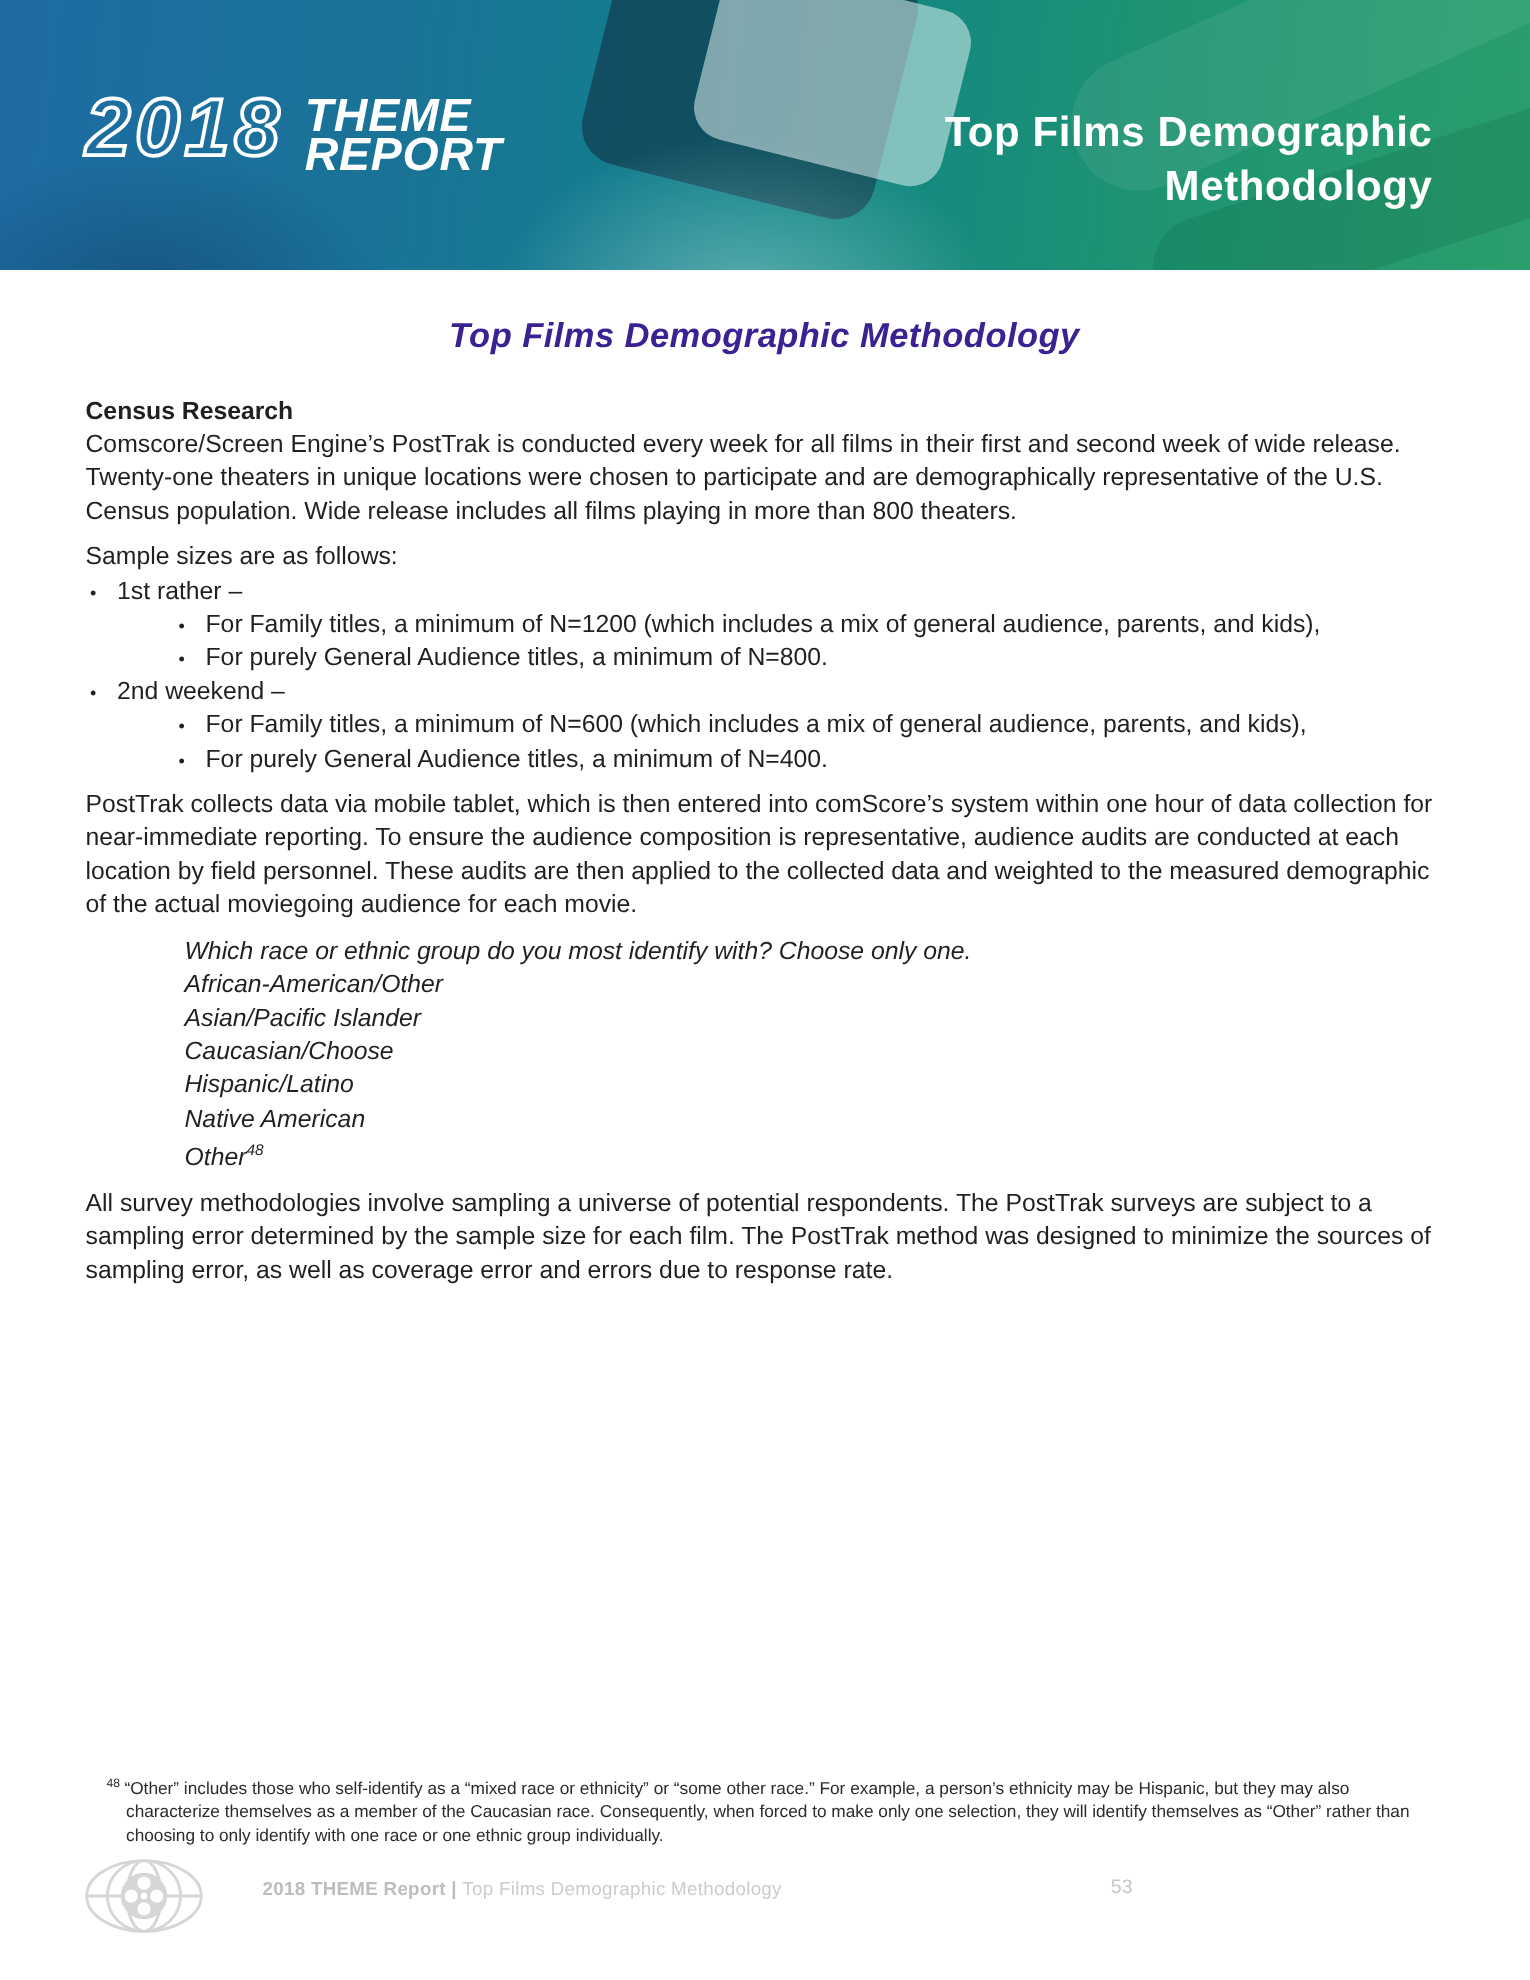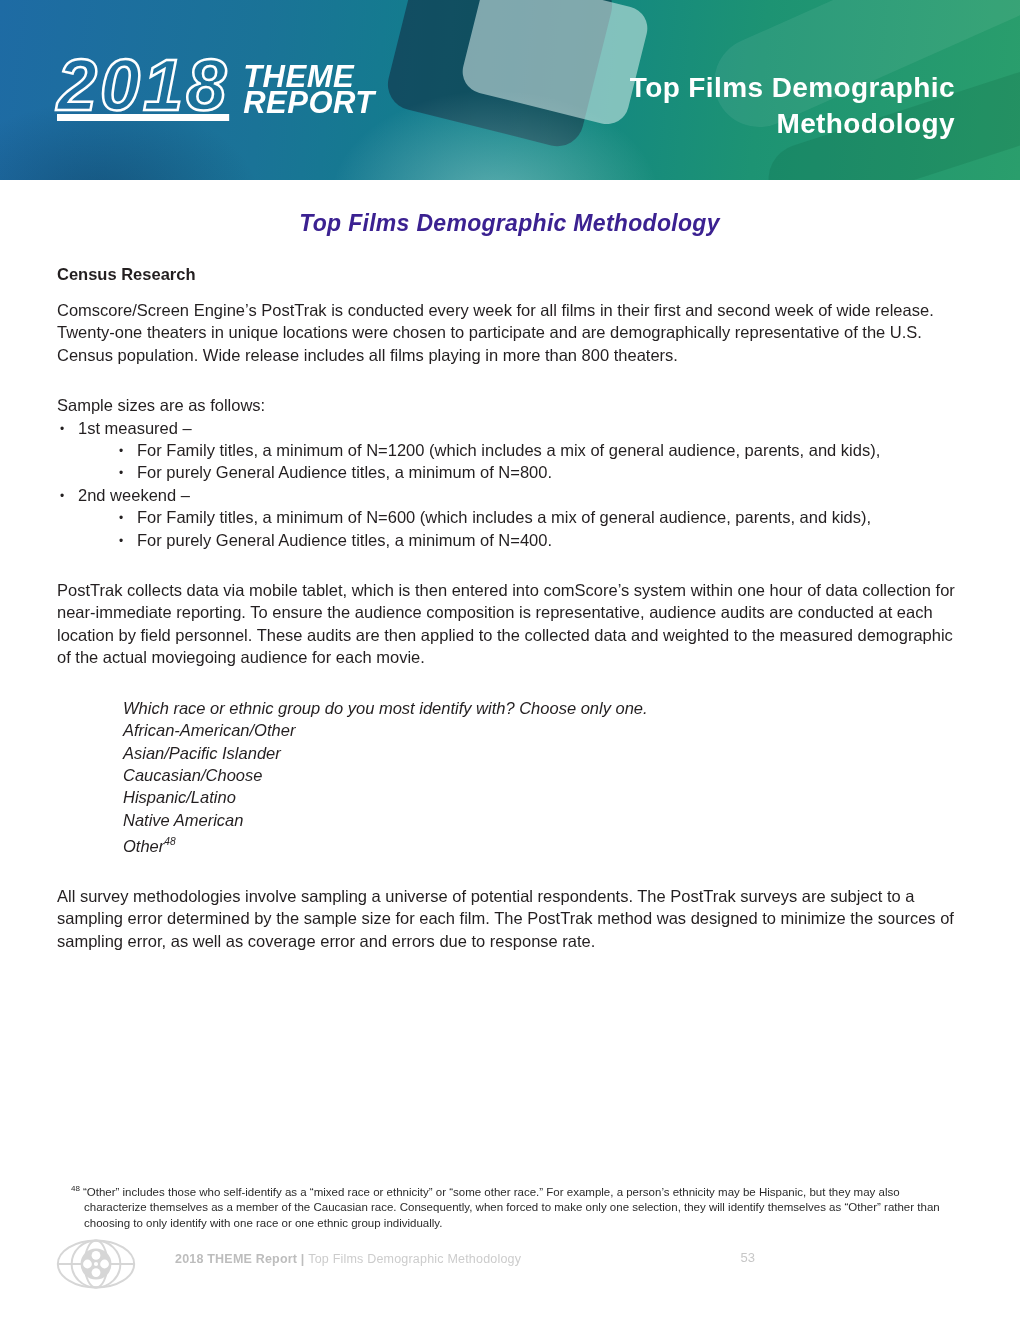--- a/index.html
+++ b/index.html
@@ -35,41 +35,41 @@
     left:700px; top:-30px; width:420px; height:90px; transform:rotate(-24deg);
     background:rgba(255,255,255,.07); border-radius:50px;
   }
   .ph-right-streak2 {
     left:760px; top:90px; width:420px; height:70px; transform:rotate(-18deg);
     background:rgba(0,70,45,.14); border-radius:50px;
   }
 
   .banner-logo { position:absolute; left:57px; top:56px; display:flex; align-items:flex-start; }
   .logo-year {
-    font-size:72px; line-height:58px; font-weight:bold; font-style:italic; letter-spacing:3px;
-    color:transparent;text-decoration:underline; -webkit-text-stroke:2.5px #ffffff;
+    font-size:54px; line-height:58px; font-weight:bold; font-style:italic; letter-spacing:3px;
+    color:transparent; -webkit-text-stroke:2.5px #ffffff;
   }
   .logo-brand { margin-left:14px; margin-top:8px; }
   .logo-brand div {
     color:#ffffff; font-weight:bold; font-style:italic; font-size:31px; line-height:26px; letter-spacing:.5px;
   }
   .banner-title {
     position:absolute; right:65px; top:70px; text-align:right;
     color:#ffffff; font-weight:bold; font-size:28px; line-height:36px; letter-spacing:.4px;
   }
 
   
   .content { padding:0 58px 0 57px; }
   .doc-title {
     margin-top:30px; text-align:center;
     color:#3b2191; font-weight:bold; font-style:italic; font-size:23px; letter-spacing:.3px;
   }
   .section-heading { margin-top:26px; font-weight:bold; font-size:16.5px; line-height:22px; }
-  .para { font-size:16.5px; line-height:22.4px;margin-top:14px; }
-  .gap { margin-top:28px; }
+  .para { font-size:16.5px; line-height:22.4px; }
+  .gap { margin-top:8px; }
 
   ul.l1 { list-style:none; margin:0; padding:0; }
   li.l1 { position:relative; padding-left:21px; font-size:16.5px; line-height:22.4px; }
   li.l1 > .li-label::before { content:""; }
   li.l1::before { content:"\2022"; position:absolute; left:3px; top:1px; font-size:12px; color:#231f20; }
   ul.l2 { list-style:none; margin:0; padding:0; }
   li.l2 { position:relative; padding-left:59px; font-size:16.5px; line-height:22.4px; }
   li.l2::before { content:"\2022"; position:absolute; left:41px; top:1px; font-size:12px; color:#231f20; }
 
   .question-block { margin-left:66px; font-style:italic; font-size:16.5px; line-height:22.4px; }
@@ -121,21 +121,21 @@
   <div class="content">
     <div class="doc-title">Top Films Demographic Methodology</div>
 
     <div class="section-heading">Census Research</div>
     <p class="para">Comscore/Screen Engine’s PostTrak is conducted every week for all films in their first and second week of wide release. Twenty-one theaters in unique locations were chosen to participate and are demographically representative of the U.S. Census population. Wide release includes all films playing in more than 800 theaters.</p>
 
     <p class="para gap">Sample sizes are as follows:</p>
 
     <ul class="l1">
       <li class="l1">
-        <span class="li-label">1st measured –</span>
+        <span class="li-label">1st rather –</span>
         <ul class="l2">
           <li class="l2">For Family titles, a minimum of N=1200 (which includes a mix of general audience, parents, and kids),</li>
           <li class="l2">For purely General Audience titles, a minimum of N=800.</li>
         </ul>
       </li>
       <li class="l1">
         <span class="li-label">2nd weekend –</span>
         <ul class="l2">
           <li class="l2">For Family titles, a minimum of N=600 (which includes a mix of general audience, parents, and kids),</li>
           <li class="l2">For purely General Audience titles, a minimum of N=400.</li>

